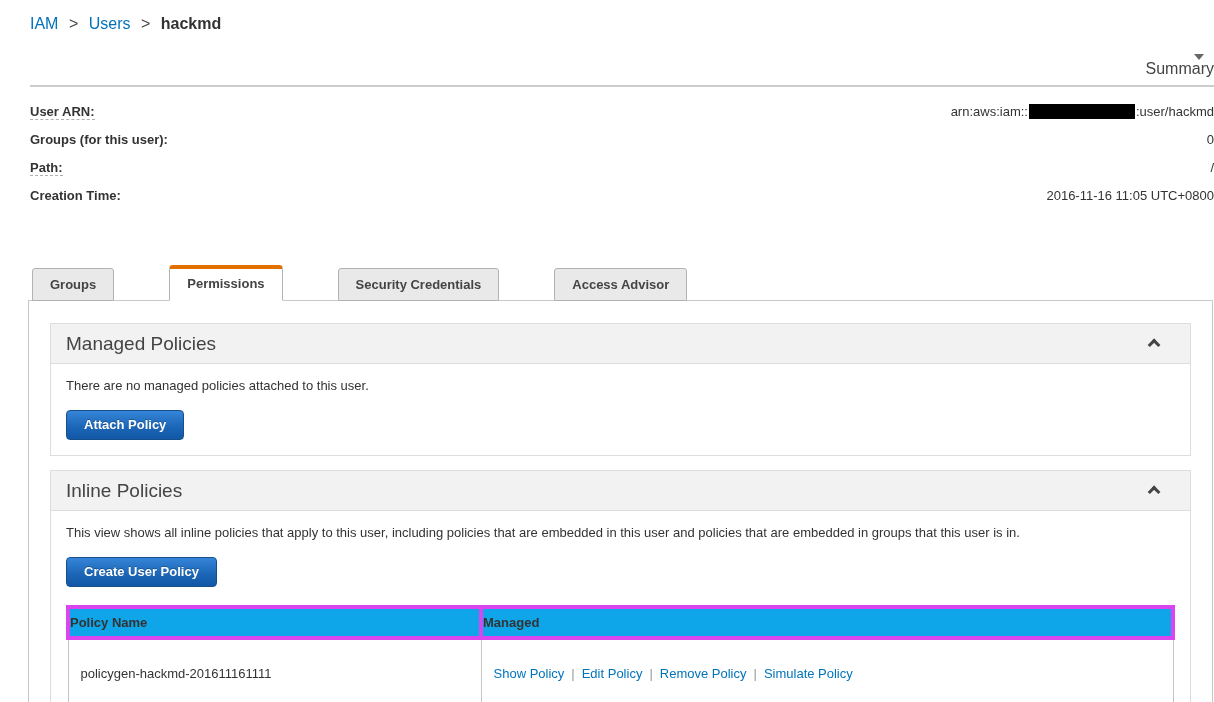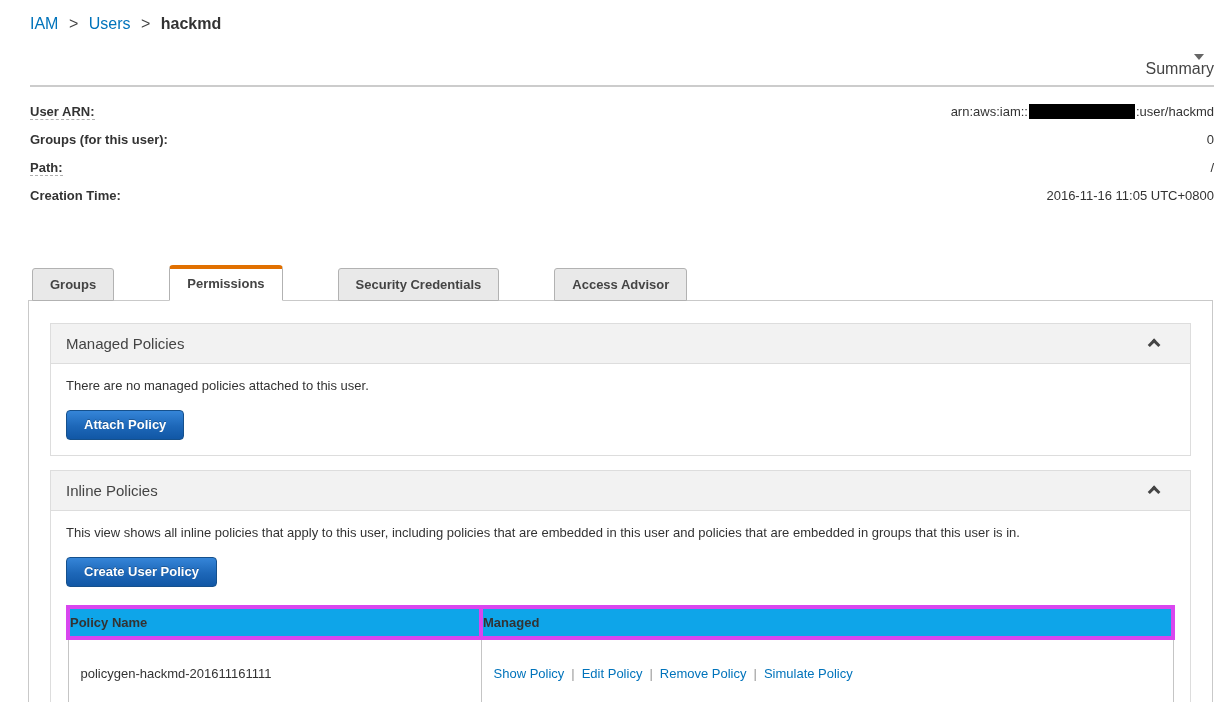--- a/index.html
+++ b/index.html
@@ -103,21 +103,21 @@
   .box-header {
     height: 40px;
     background: #f2f2f2;
     border-bottom: 1px solid #ddd;
     display: flex;
     align-items: center;
     justify-content: space-between;
     padding: 0 30px 0 15px;
     cursor: pointer;
   }
-  .box-title { font-size: 15px; color: #444; }
+  .box-title { font-size: 19px; color: #444; }
   .chevron-up {
     display: inline-block;
     width: 9px; height: 9px;
     border-left: 3px solid #444;
     border-top: 3px solid #444;
     transform: rotate(45deg) translateY(2px);
     cursor: pointer;
   }
   .box-body { padding: 13px 15px 15px 15px; }
   .box-body p { color: #333; margin: 0 0 0 0; line-height: 17px; }

